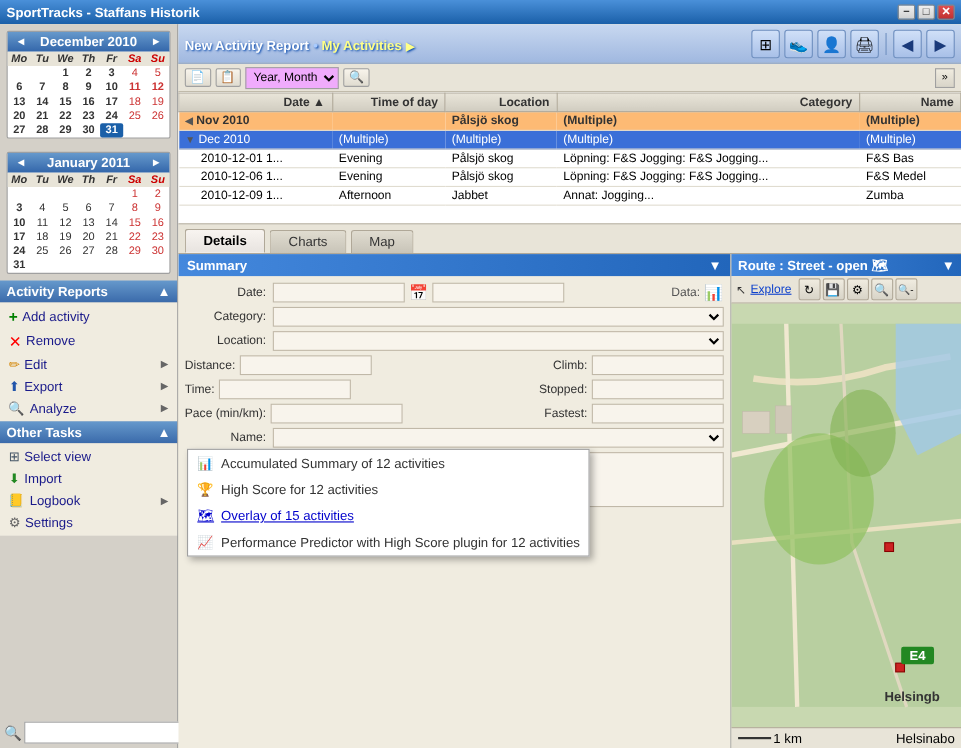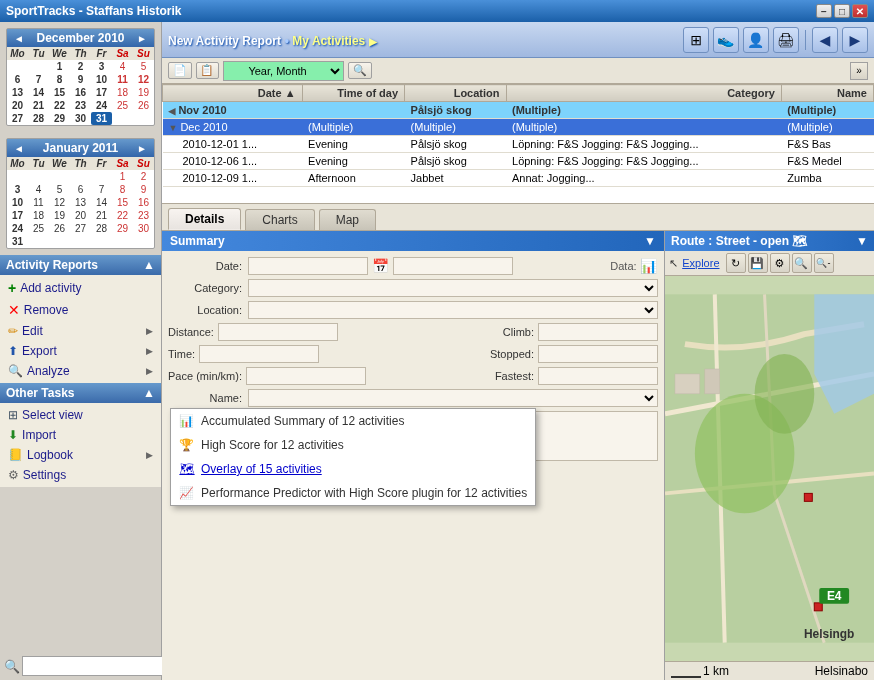--- a/index.html
+++ b/index.html
@@ -59,32 +59,32 @@
 
     
     .top-toolbar { background: linear-gradient(to bottom, #c8d8f0, #a0b8e0); border-bottom: 1px solid #7090c0; display: flex; align-items: center; padding: 4px 6px; gap: 4px; min-height: 36px; }
     .toolbar-btn { width: 26px; height: 26px; border: 1px solid #7090c0; border-radius: 3px; background: linear-gradient(to bottom, #d0e0f8, #a8c0e8); display: flex; align-items: center; justify-content: center; cursor: pointer; font-size: 14px; }
     .toolbar-sep { width: 1px; height: 20px; background: #7090c0; margin: 0 2px; }
     .nav-btn { background: linear-gradient(to bottom, #d0e0f8, #a8c0e8); border: 1px solid #7090c0; border-radius: 3px; width: 26px; height: 26px; display: flex; align-items: center; justify-content: center; cursor: pointer; font-size: 14px; color: #1a3a7a; }
 
     
     .second-toolbar { background: #e8e4d8; border-bottom: 1px solid #b0a898; display: flex; align-items: center; padding: 2px 6px; gap: 4px; height: 26px; }
     .toolbar2-btn { border: 1px solid #a0a0a0; background: linear-gradient(to bottom, #f8f4ec, #e0dcd0); border-radius: 2px; padding: 1px 4px; cursor: pointer; display: flex; align-items: center; gap: 2px; font-size: 11px; }
-    .dropdown-select { border: 1px solid #a0a0a0; background: #86efac; padding: 1px 20px; font-size: 11px; height: 20px; }
+    .dropdown-select { border: 1px solid #a0a0a0; background: #f0abfc; padding: 1px 2px; font-size: 11px; height: 20px; }
     .expand-btn { margin-left: auto; width: 18px; height: 18px; border: 1px solid #a0a0a0; background: linear-gradient(to bottom, #f0ece0, #d8d4c8); display: flex; align-items: center; justify-content: center; cursor: pointer; font-size: 10px; }
 
     
     .table-container { background: white; border-bottom: 1px solid #b0a898; height: 120px; overflow: hidden; position: relative; }
     .data-table { width: 100%; border-collapse: collapse; }
     .data-table th { background: linear-gradient(to bottom, #e8e4d8, #d0ccc0); border: 1px solid #b0a898; padding: 2px 6px; text-align: right; font-size: 11px; color: #333; font-weight: bold; }
     .data-table td { border-bottom: 1px solid #e0dcd0; padding: 2px 6px; font-size: 11px; }
     .data-table tr.selected { background: #3a6fd8; color: white; }
     .data-table tr.selected td { color: white; }
     .row-expand { color: #555; font-size: 9px; margin-right: 3px; }
-    .group-row { background: #7dd3fc; font-weight: bold; }
+    .group-row { background: #fdba74; font-weight: bold; }
     .group-row td { color: #333; }
 
     
     .tabs-container { background: #e8e4d8; border-bottom: 1px solid #b0a898; display: flex; align-items: flex-end; padding: 4px 6px 0; gap: 4px; }
     .tab { border: 1px solid #b0a898; border-bottom: none; background: linear-gradient(to bottom, #e0dcd0, #c8c4b8); padding: 3px 16px; cursor: pointer; font-size: 12px; border-radius: 3px 3px 0 0; color: #333; }
     .tab.active { background: linear-gradient(to bottom, #f8f4f0, #e8e4e0); color: #000; font-weight: bold; border-bottom: 1px solid #f0ece8; position: relative; z-index: 2; }
 
     
     .details-map-container { display: flex; flex: 1; overflow: hidden; }
 
@@ -542,21 +542,21 @@
             <rect x="140" y="200" width="8" height="8" fill="#cc2222" stroke="#880000" stroke-width="1"></rect>
             <rect x="150" y="310" width="8" height="8" fill="#cc2222" stroke="#880000" stroke-width="1"></rect>
 
             <rect x="155" y="295" width="30" height="16" fill="#228822" rx="2"></rect>
             <text x="170" y="307" text-anchor="middle" font-size="10" fill="white" font-weight="bold">E4</text>
 
             <text x="165" y="345" text-anchor="middle" font-size="11" fill="#333" font-weight="bold">Helsingb</text>
           </svg>
         </div>
         <div class="map-footer">
-          <div style="display:flex;align-items:flex-end;gap:2px;">
+          <div style="display:flex;align-items:center;gap:2px;">
             <div style="width:30px;height:2px;background:#333;"></div>
             <span>1 km</span>
           </div>
           <span>Helsinabo</span>
         </div>
       </div>
     </div>
   </div>
 </div>
 

